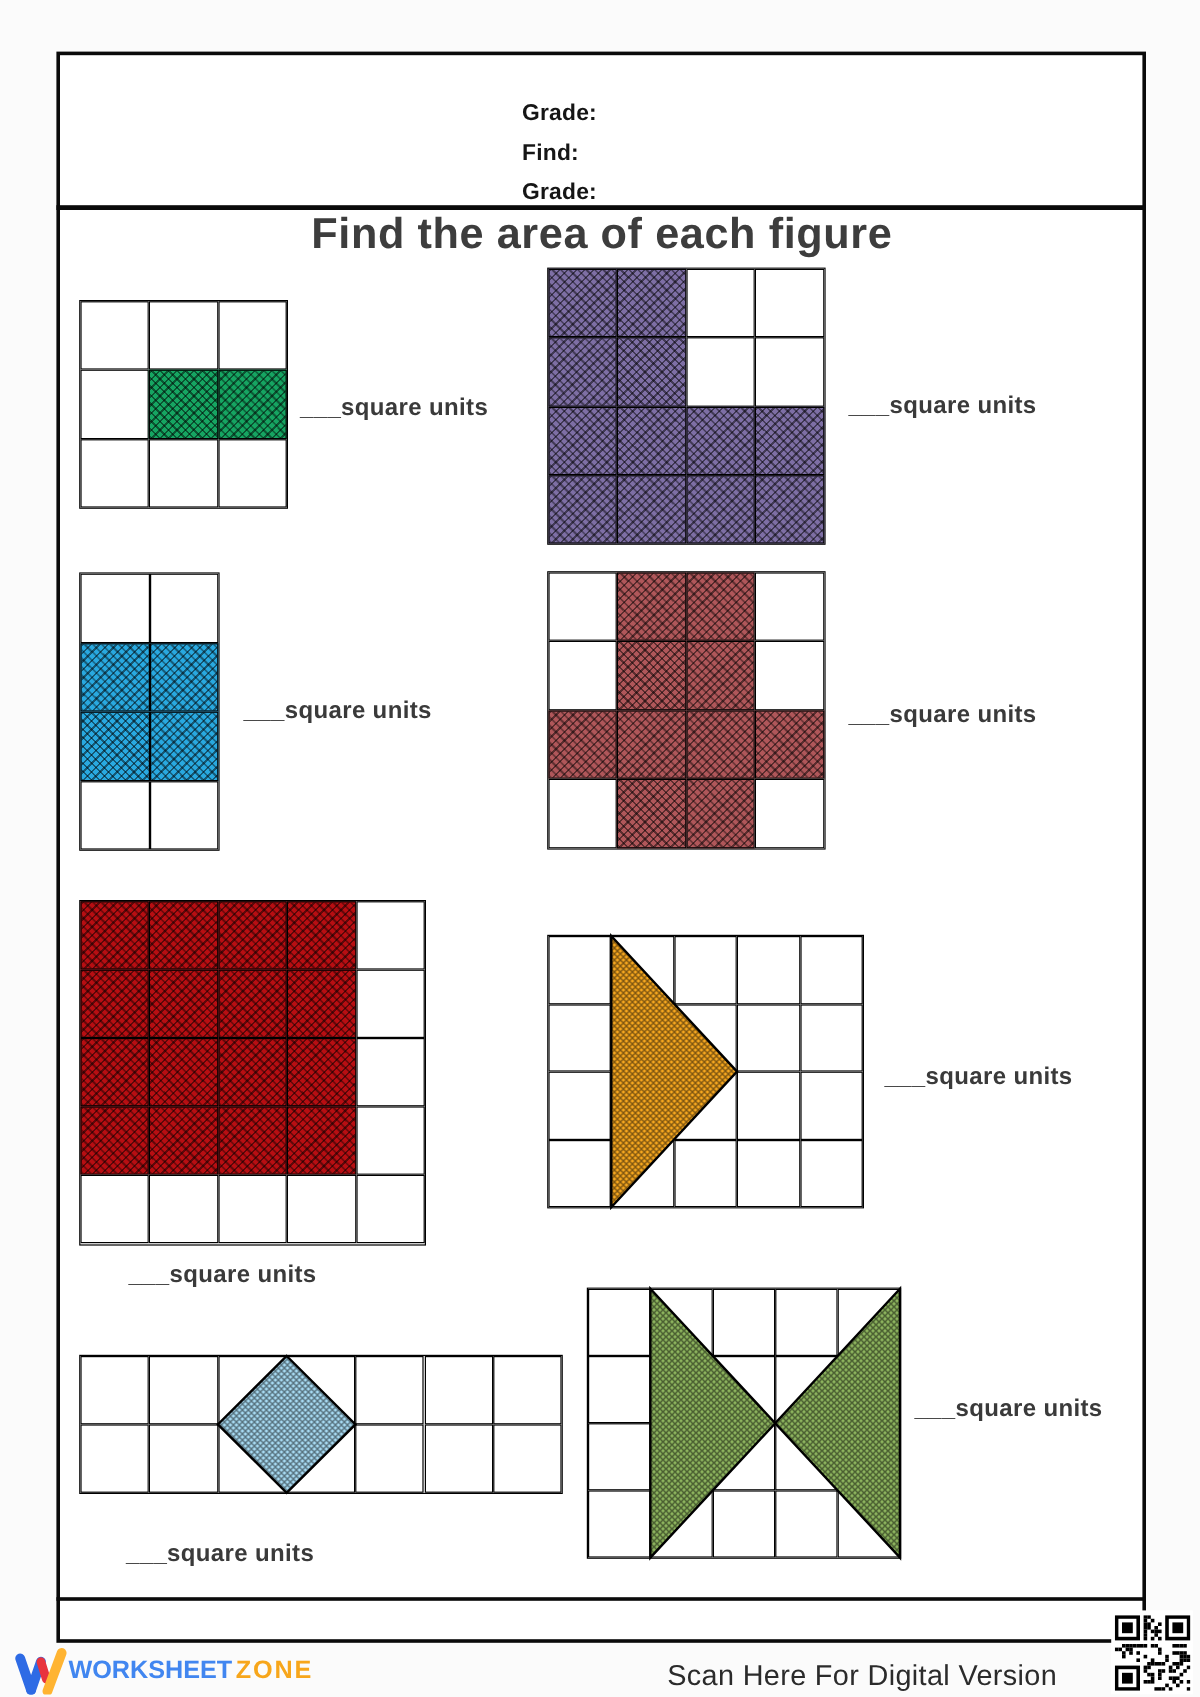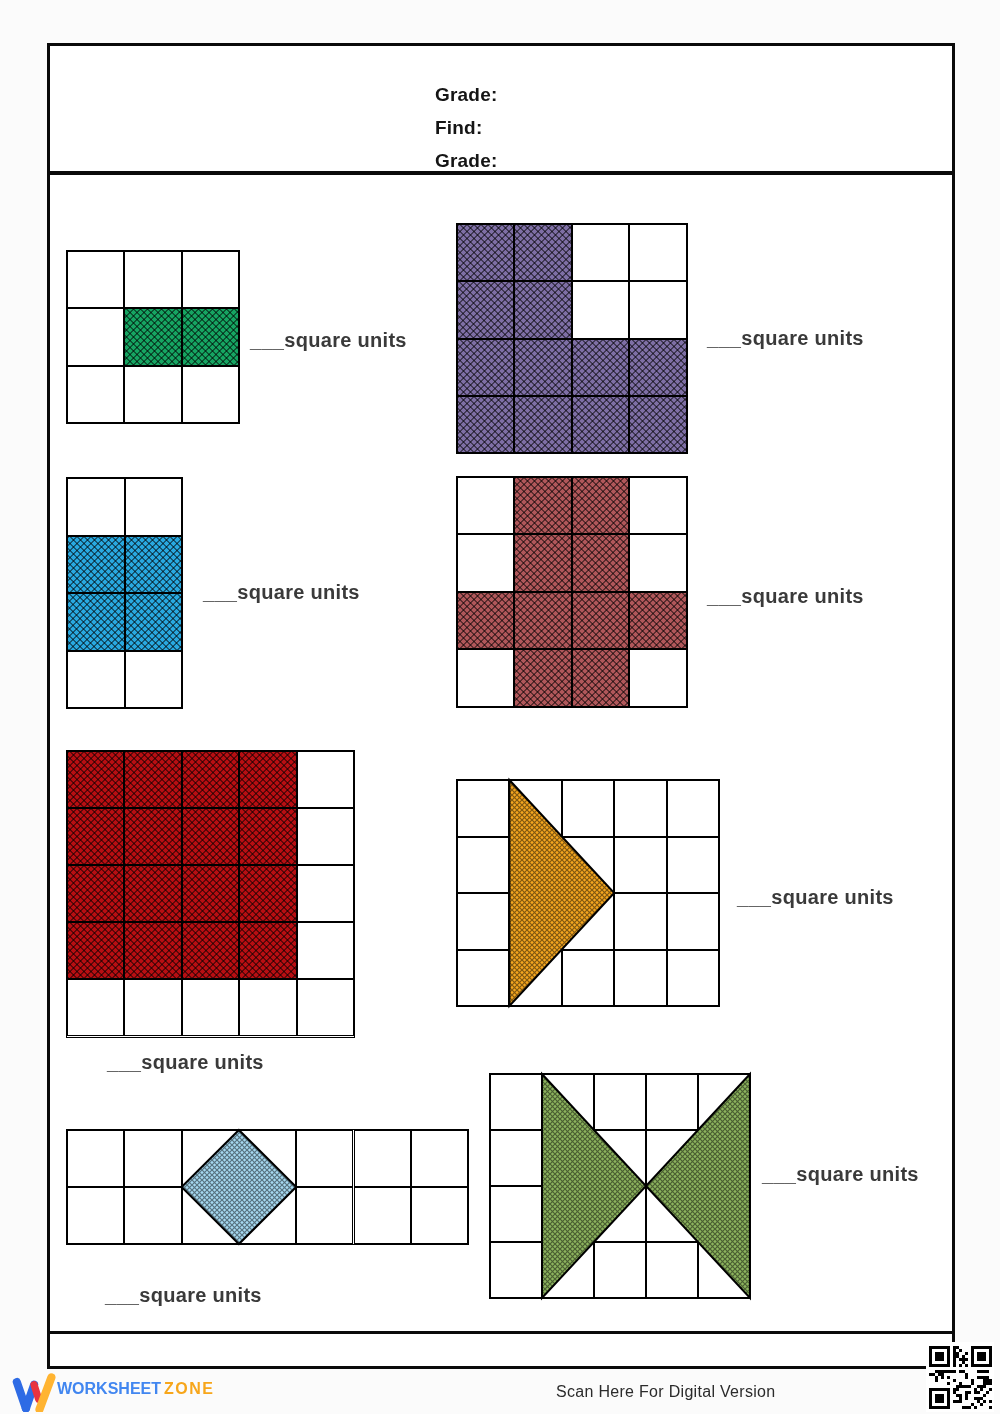--- a/index.html
+++ b/index.html
@@ -33,44 +33,45 @@
     background-image:
       repeating-linear-gradient(45deg, rgba(0,0,0,.48) 0 1.4px, transparent 1.4px 5px),
       repeating-linear-gradient(135deg, rgba(0,0,0,.48) 0 1.4px, transparent 1.4px 5px);
   }
   .poly-overlay{position:absolute;left:0;top:0;overflow:visible;pointer-events:none;}
   .answer{
     position:absolute;font-size:20px;font-weight:bold;color:#3a3a3a;
     white-space:nowrap;letter-spacing:0.3px;
   }
   .footer-logo{position:absolute;left:12px;top:1372px;width:46px;height:40px;}
-  .brand{position:absolute;left:57px;top:1380px;font-size:16px;font-weight:bold;white-space:nowrap;}
+  .brand{position:absolute;left:57px;top:1380px;font-size:21px;font-weight:bold;white-space:nowrap;}
   .brand .b1{color:#4186f0;}
   .brand .b2{color:#f7a61b;letter-spacing:1.5px;margin-left:3px;}
   .scan-text{
-    position:absolute;left:556px;top:1383px;font-size:16px;font-weight:400;
+    position:absolute;left:556px;top:1383px;font-size:24px;font-weight:400;
     color:#2b2b2b;white-space:nowrap;letter-spacing:0.3px;
   }
   .qr-box{
     position:absolute;left:926px;top:1342px;width:68px;height:70px;
     background:#fff;z-index:5;display:flex;align-items:center;justify-content:center;
   }
 </style>
 </head>
 <body>
 
 <div class="page">
   <div class="sheet"></div>
 
   <div class="hdr-label" style="top:84px;">Grade:</div>
   <div class="hdr-label" style="top:117px;">Find:</div>
   <div class="hdr-label" style="top:150px;">Grade:</div>
 
   <div class="rule" style="top:171px;height:4px;"></div>
 
+  <h1 class="title">Find the area of each figure</h1>
 
   <div id="figures">
       <div class="grid" style="left: 66px; top: 250px; width: 171.9px; height: 171.9px;">
         <div class="cell" style="left: 0px; top: 0px; width: 57.3px; height: 57.3px;"></div>
         <div class="cell" style="left: 57.3px; top: 0px; width: 57.3px; height: 57.3px;"></div>
         <div class="cell" style="left: 114.6px; top: 0px; width: 57.3px; height: 57.3px;"></div>
         <div class="cell" style="left: 0px; top: 57.3px; width: 57.3px; height: 57.3px;"></div>
         <div class="cell shaded" style="left: 57.3px; top: 57.3px; width: 57.3px; height: 57.3px; background-color: rgb(22, 165, 98);"></div>
         <div class="cell shaded" style="left: 114.6px; top: 57.3px; width: 57.3px; height: 57.3px; background-color: rgb(22, 165, 98);"></div>
         <div class="cell" style="left: 0px; top: 114.6px; width: 57.3px; height: 57.3px;"></div>

